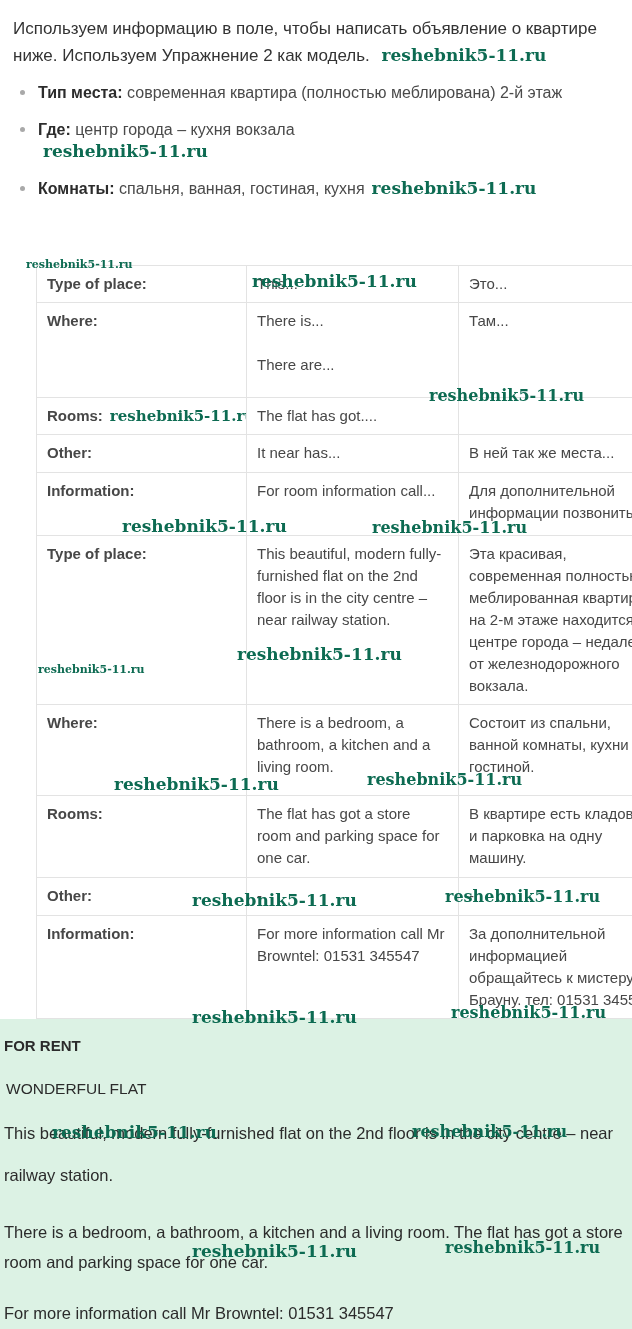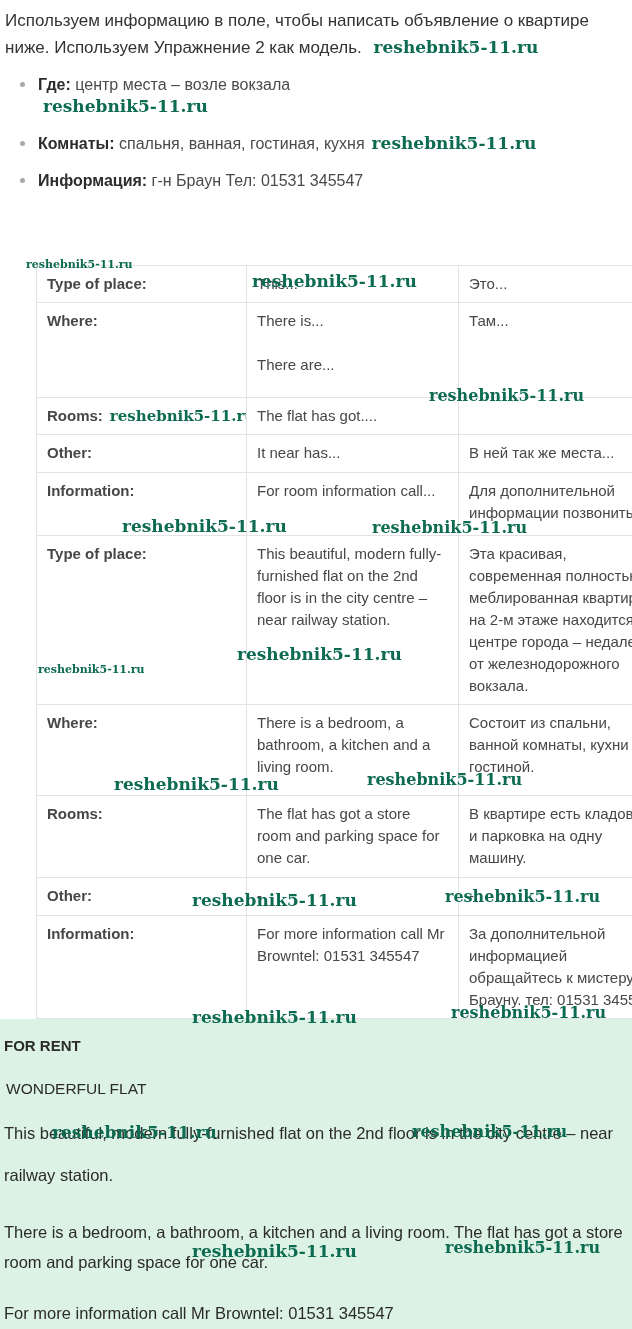--- a/index.html
+++ b/index.html
@@ -7,21 +7,21 @@
   body {
     width: 632px;
     background: #ffffff;
     font-family: "Liberation Sans", sans-serif;
     color: #3f3f3f;
   }
   .page { position: relative; width: 632px; min-height: 1329px; overflow: hidden; }
 
   
   .top { height: 265px; padding: 8px 6px 0 5px; }
-  .intro { font-size: 17px; line-height: 26px; color: #333; margin: 0; }
+  .intro { font-size: 17px; line-height: 26px; color: #333; margin: 8px; }
   .bullets { list-style: none; margin: 13px 0 0; padding: 0; }
   .bullets li {
     position: relative;
     padding-left: 33px;
     margin-bottom: 16px;
     font-size: 16px;
     line-height: 21px;
     color: #4a4a4a;
   }
   .bullets li::before {
@@ -82,23 +82,23 @@
 </style>
 </head>
 <body>
 
 <div class="page">
 
   <div class="top">
     <p class="intro"><span>Используем информацию в поле, чтобы написать объявление о квартире ниже. Используем Упражнение 2 как модель.</span> <span class="wm inline">reshebnik5-11.ru</span></p>
 
     <ul class="bullets">
-      <li><b>Где:</b> <span>центр места – возле вокзала</span><span class="wm block">reshebnik5-11.ru</span></li>
+      <li><b>Тип места:</b> <span>современная квартира (полностью меблирована) 2-й этаж</span></li>
+      <li><b>Где:</b> <span>центр города – кухня вокзала</span><span class="wm block">reshebnik5-11.ru</span></li>
       <li><b>Комнаты:</b> <span>спальня, ванная, гостиная, кухня</span><span class="wm inline">reshebnik5-11.ru</span></li>
-      <li><b>Информация:</b> <span>г-н Браун Тел: 01531 345547</span></li>
     </ul>
   </div>
 
   <table class="info">
     <colgroup>
         <col class="c1">
         <col class="c2">
         <col class="c3">
       </colgroup>
     <tbody>

